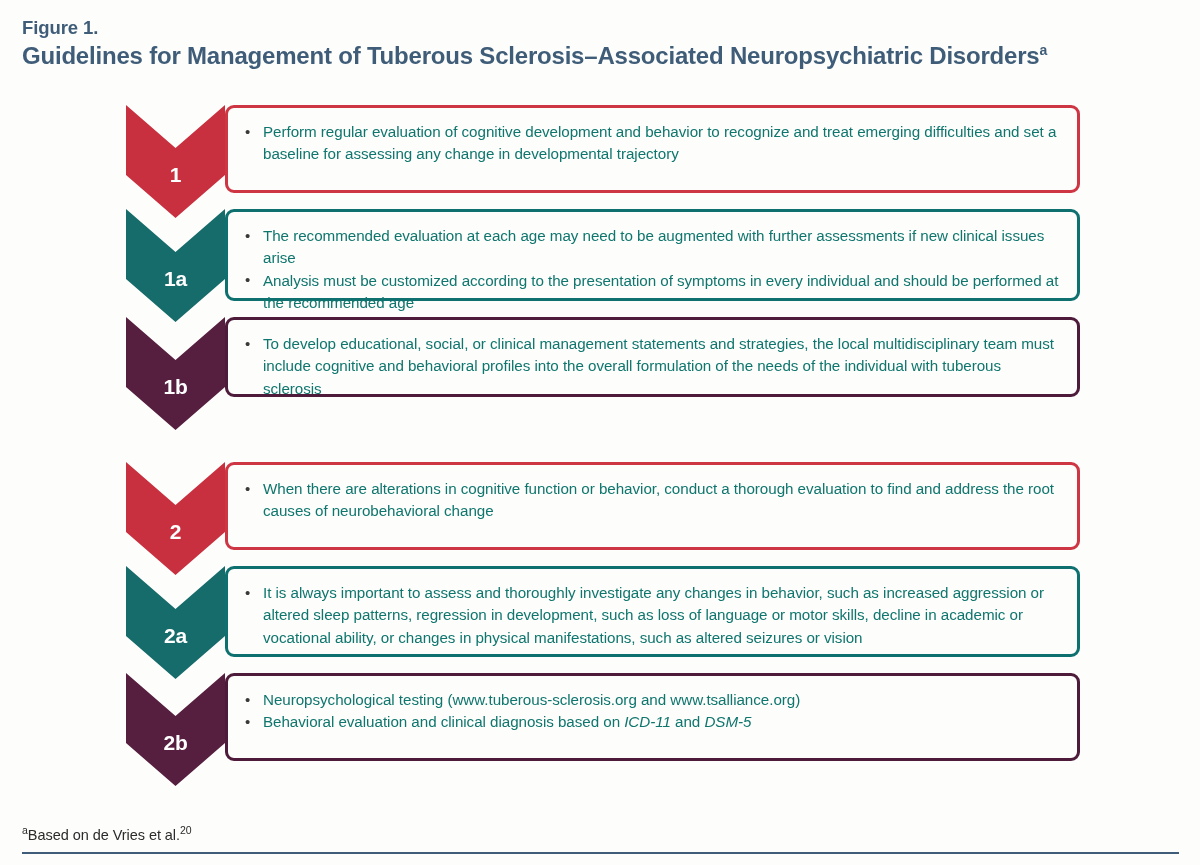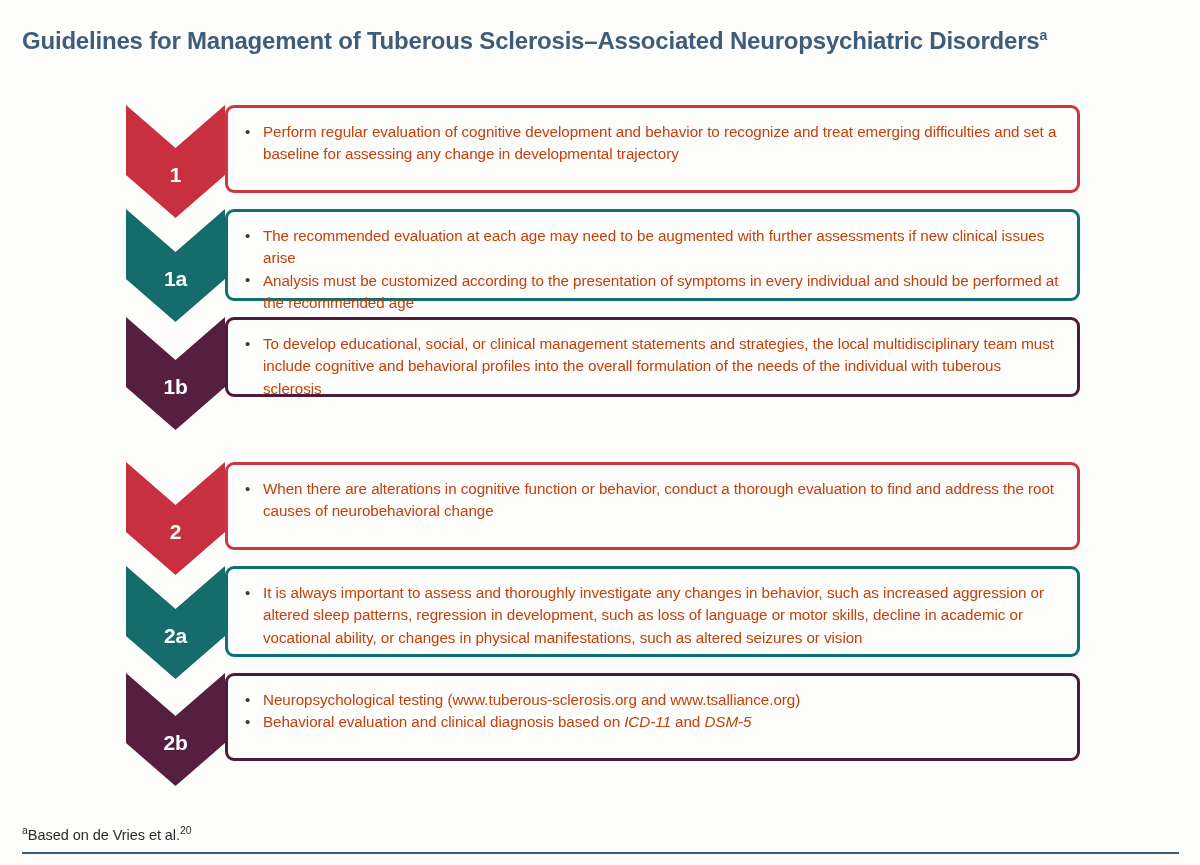--- a/index.html
+++ b/index.html
@@ -29,21 +29,21 @@
     font-weight: 700;
     letter-spacing: -0.1px;
     line-height: 1.25;
   }
   .fig-title {
     color: #3f5d78;
     font-size: 24px;
     font-weight: 700;
     letter-spacing: -0.2px;
     line-height: 1.3;
-    margin-top: 9px;
+    margin-top: 1px;
     white-space: nowrap;
   }
   .fig-title .sup {
     font-size: 14px;
     vertical-align: super;
     font-weight: 700;
   }
 
   
   .flow {
@@ -97,21 +97,21 @@
     padding: 13px 16px 12px 12px;
   }
   .box ul {
     list-style: none;
     margin: 0;
     padding: 0;
   }
   .box li {
     position: relative;
     padding-left: 23px;
-    color: #c2410c;
+    color: #0f766e;
     font-size: 15.2px;
     line-height: 1.47;
     letter-spacing: -0.05px;
   }
   .box li::before {
     content: "\2022";
     position: absolute;
     left: 5px;
     top: -0.5px;
     color: #3a3a3a;
@@ -146,20 +146,21 @@
     top: 852px;
     width: 1157px;
     height: 1.6px;
     background: #3f5d78;
   }
 </style>
 </head>
 <body>
 
 <div class="fig-header">
+  <div class="fig-label">Figure 1.</div>
   <div class="fig-title"><span>Guidelines for Management of Tuberous Sclerosis–Associated Neuropsychiatric Disorders</span><span class="sup">a</span></div>
 </div>
 
 <div class="flow">
 
   <div class="row" style="top:105px;">
     <div class="chev c-red"></div>
     <div class="chev-label">1</div>
     <div class="box b-red" style="top:0px;height:88px;">
       <ul>

